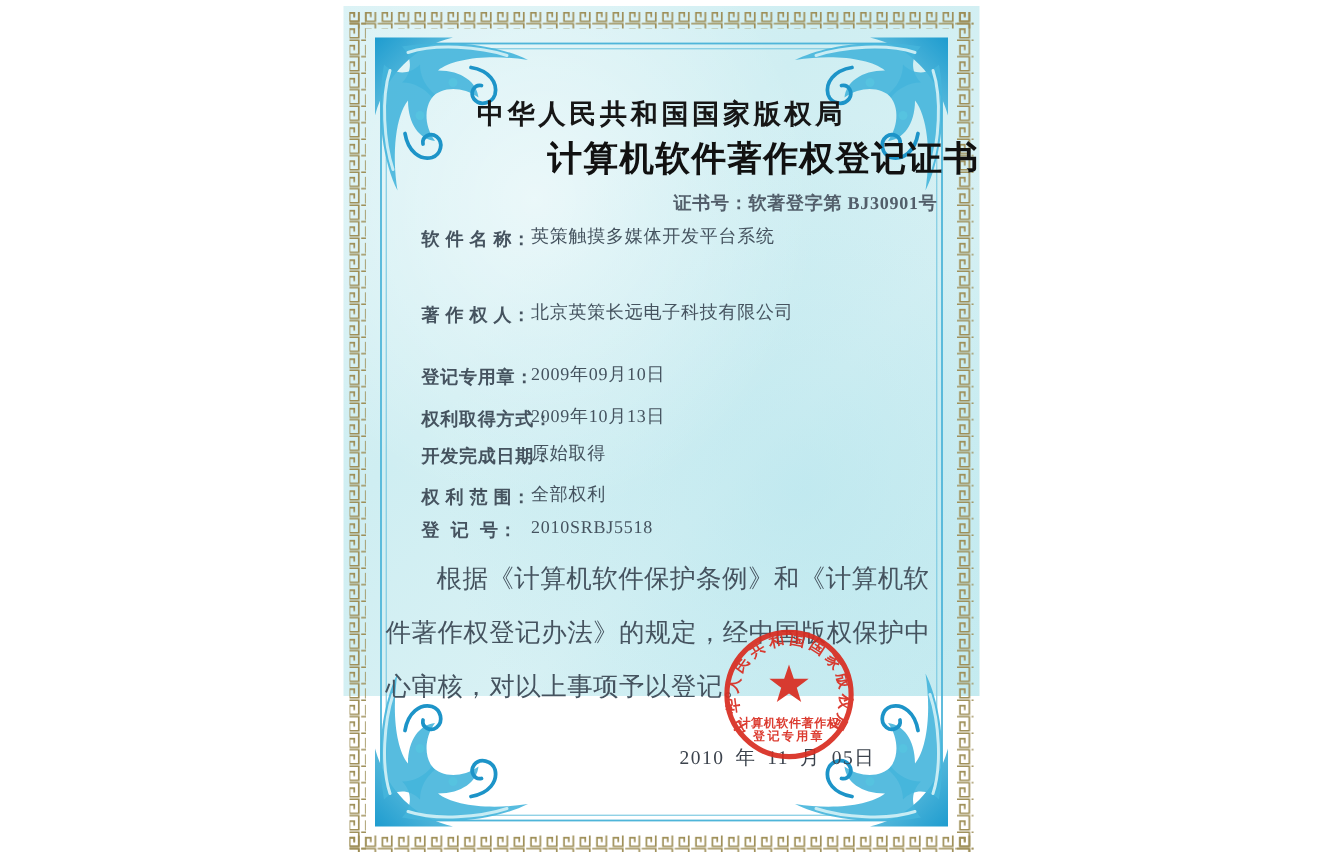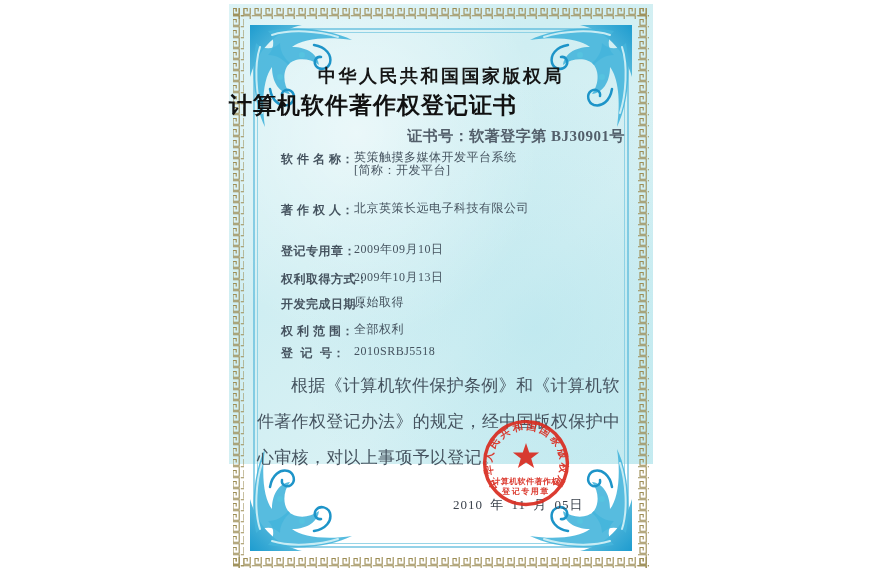--- a/index.html
+++ b/index.html
@@ -15,27 +15,27 @@
       radial-gradient(ellipse at 72% 70%, rgba(168,224,234,0.45), rgba(168,224,234,0) 55%),
       linear-gradient(135deg,#daf2f5 0%,#cfeef2 38%,#d8f1f4 65%,#c8ecf1 100%);
   }
   .border-svg{position:absolute;left:0;top:0;width:424px;height:568px;pointer-events:none;}
   .title1{
     position:absolute;top:60px;left:0;width:100%;text-align:center;
     font-family:"Liberation Sans","DejaVu Sans",sans-serif;
     font-size:18px;font-weight:bold;letter-spacing:2.5px;color:#161616;
   }
   .title2{
-    position:absolute;top:86px;left:0;width:100%;text-align:left;
+    position:absolute;top:86px;left:0;width:100%;text-align:right;
     font-family:"Liberation Sans","DejaVu Sans",sans-serif;
     font-size:23px;font-weight:bold;letter-spacing:1px;color:#111111;
   }
   .certno{
     position:absolute;top:123px;right:28px;
-    font-size:15px;letter-spacing:0.5px;color:#525e6a;font-weight:bold;
+    font-size:12px;letter-spacing:0.5px;color:#525e6a;font-weight:bold;
   }
   .field{position:absolute;left:52px;width:350px;font-size:12px;color:#45535f;}
   .f-label{position:absolute;left:0;top:0;font-weight:bold;letter-spacing:0.5px;white-space:pre;}
   .f-value{position:absolute;left:73px;top:0;font-weight:400;letter-spacing:0.5px;}
   .f-value .vline{display:block;line-height:12.5px;white-space:nowrap;}
   .f1{top:147px;} .f2{top:198px;} .f3{top:239px;} .f4{top:267px;}
   .f5{top:292px;} .f6{top:319px;} .f7{top:341px;}
   .statement{
     position:absolute;top:364px;left:28px;width:376px;
     font-size:17px;line-height:36px;letter-spacing:0.3px;color:#45535f;
@@ -89,21 +89,20 @@
   </svg>
 
   <div class="title1">中华人民共和国国家版权局</div>
   <div class="title2">计算机软件著作权登记证书</div>
   <div class="certno">证书号：软著登字第 BJ30901号</div>
 
   <div class="field f1">
     <span class="f-label">软 件 名 称：</span>
     <span class="f-value">
       <span class="vline">英策触摸多媒体开发平台系统</span>
-      <span class="vline">[简称：开发平台]</span>
     </span>
   </div>
   <div class="field f2">
     <span class="f-label">著 作 权 人：</span>
     <span class="f-value">
       <span class="vline">北京英策长远电子科技有限公司</span>
     </span>
   </div>
   <div class="field f3">
     <span class="f-label">登记专用章：</span>

